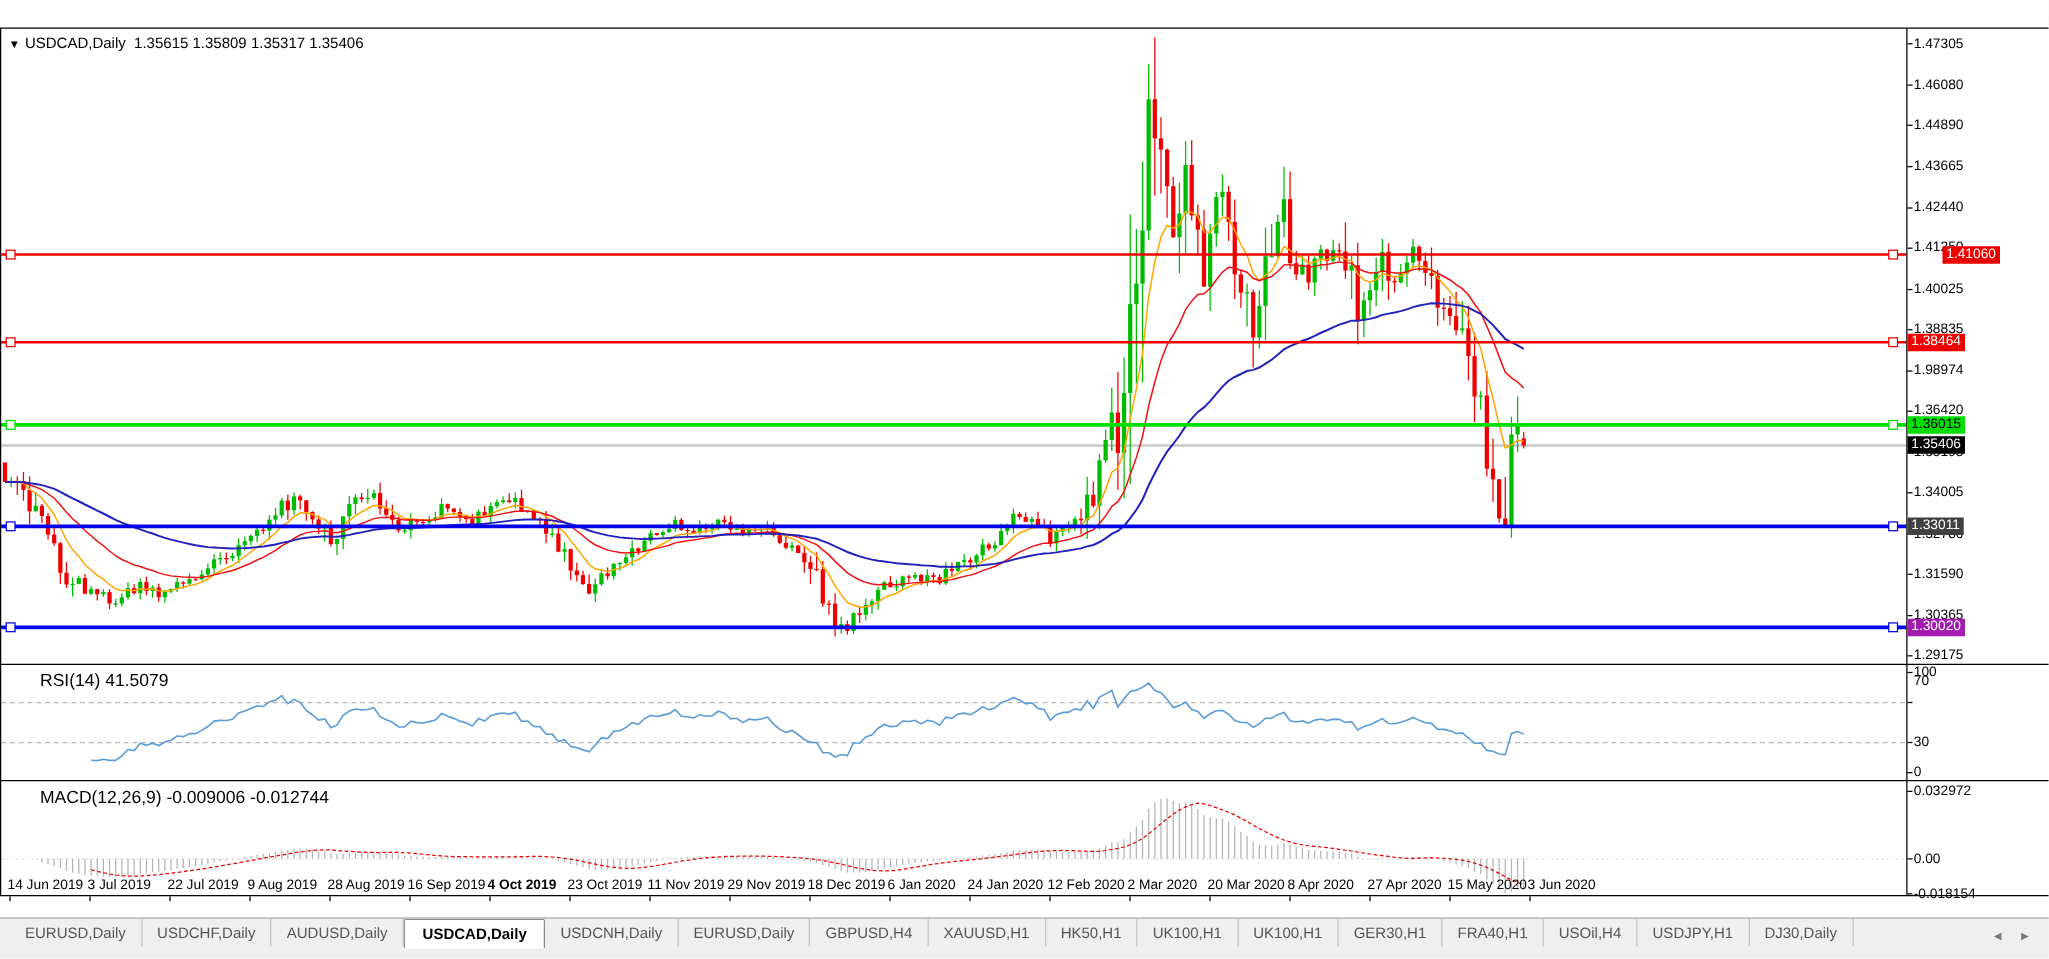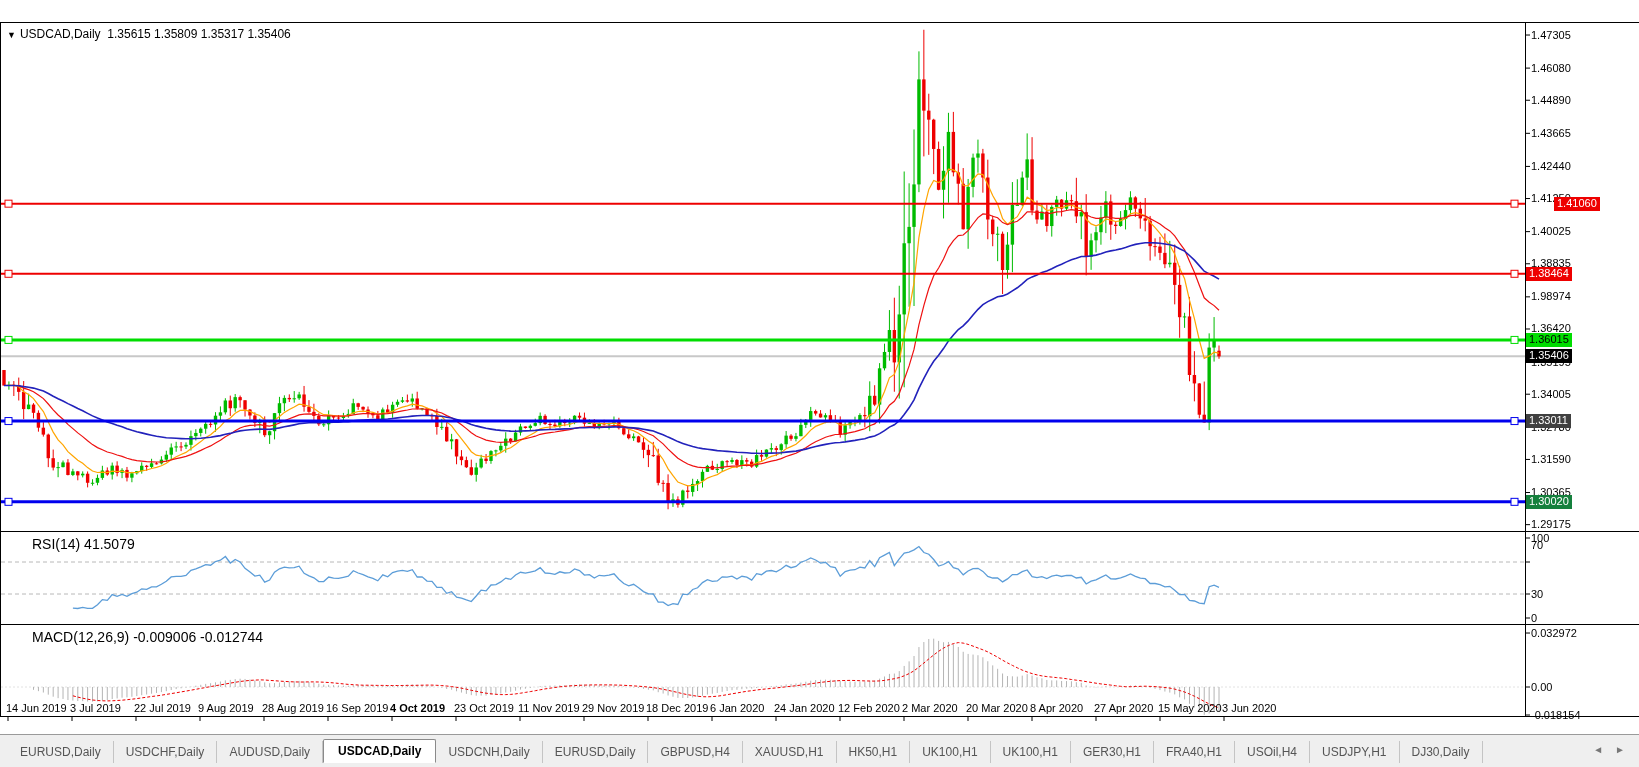--- a/index.html
+++ b/index.html
@@ -40,21 +40,21 @@
     padding:0 3px; color:#fff; white-space:nowrap;
   }
   .date-label { position:absolute; top:702px; font-size:11px; color:#000; white-space:nowrap; }
   .ind-label { position:absolute; left:8px; font-size:14px; color:#000; white-space:nowrap;margin-left:24px; }
   
   .bottom-divider { position:absolute; left:0; top:734px; width:1639px; height:1px; background:#9a9a9a; }
   .tabbar {
     position:absolute; left:0; top:735px; width:1639px; height:28px;
     background:#efefef; display:flex; align-items:center; font-size:12px; color:#555;
   }
-  .tabs { display:flex; align-items:flex-end; height:100%; padding-left:8px; flex:1; overflow:hidden; }
+  .tabs { display:flex; align-items:flex-start; height:100%; padding-left:8px; flex:1; overflow:hidden; }
   .tab {
     padding:4px 12px; border-right:1px solid #c4c4c4; cursor:pointer; white-space:nowrap;
     color:#555;
   }
   .tab.active {
     background:#ffffff; border:1px solid #8a8a8a; border-bottom:1px solid #ffffff;
     font-weight:bold; color:#000; border-radius:2px 2px 0 0; padding:4px 14px;
   }
   .tab-arrows { display:flex; gap:12px; padding:0 14px; color:#777; font-size:10px; }
   .tab-arrows span { cursor:pointer; }
@@ -936,21 +936,21 @@
         <div class="axis-label" style="top: 539px; text-align: right;">70</div>
         <div class="axis-label" style="top: 587.5px;">30</div>
         <div class="axis-label" style="top: 611.5px;">0</div>
         <div class="axis-label" style="top: 626.525px;">0.032972</div>
         <div class="axis-label" style="top: 680.5px;">0.00</div>
         <div class="axis-label" style="top: 708.5px;">-0.018154</div>
         <div class="price-tag" style="top: 196.676px; background: rgb(238, 0, 0); color: rgb(255, 255, 255); margin-left: 28px;">1.41060</div>
         <div class="price-tag" style="top: 266.786px; background: rgb(238, 0, 0); color: rgb(255, 255, 255);">1.38464</div>
         <div class="price-tag" style="top: 332.926px; background: rgb(0, 221, 0); color: rgb(0, 0, 0);">1.36015</div>
         <div class="price-tag" style="top: 414.055px; background: #404040; color: rgb(255, 255, 255);">1.33011</div>
-        <div class="price-tag" style="top: 494.833px; background: #15803d; color: rgb(255, 255, 255);">1.30020</div>
+        <div class="price-tag" style="top: 494.833px; background: #a21caf; color: rgb(255, 255, 255);">1.30020</div>
         <div class="price-tag" style="top: 349.373px; background: rgb(0, 0, 0); color: rgb(255, 255, 255);">1.35406</div>
       </div>
     <div id="timeAxis">
         <div class="date-label" style="left: 6px;">14 Jun 2019</div>
         <div class="date-label" style="left: 70px;">3 Jul 2019</div>
         <div class="date-label" style="left: 134px;">22 Jul 2019</div>
         <div class="date-label" style="left: 198px;">9 Aug 2019</div>
         <div class="date-label" style="left: 262px;">28 Aug 2019</div>
         <div class="date-label" style="left: 326px;">16 Sep 2019</div>
         <div class="date-label" style="left: 390px; font-weight: bold;">4 Oct 2019</div>

